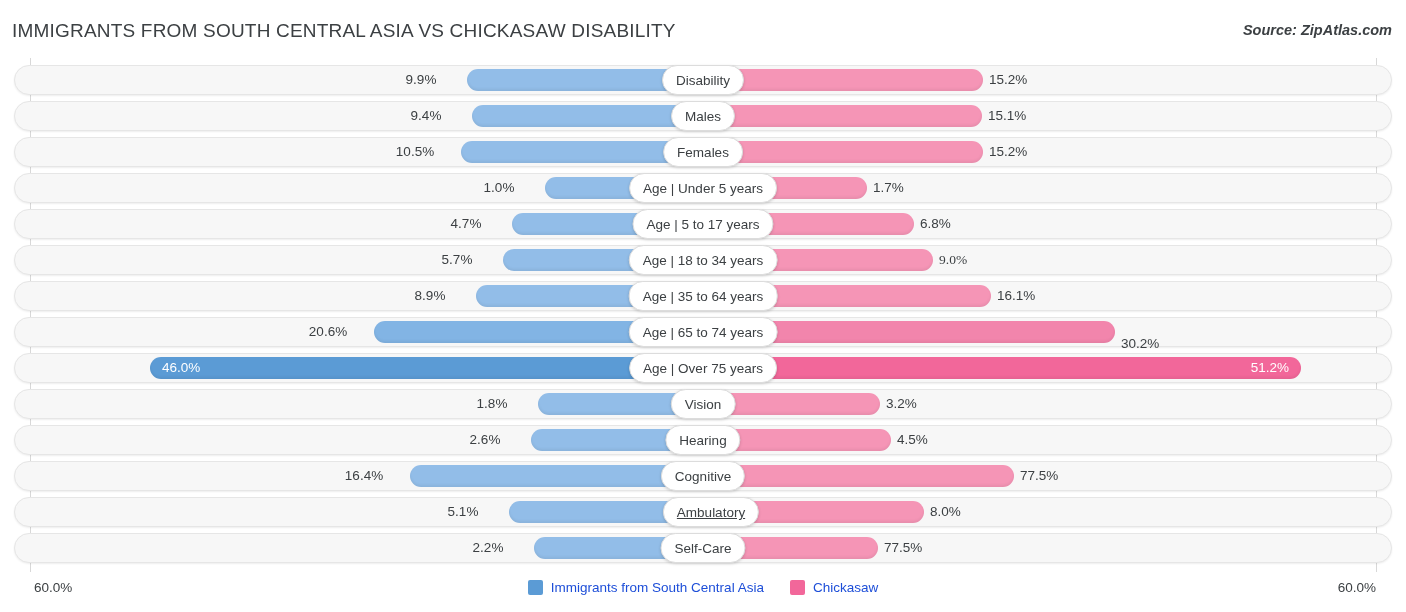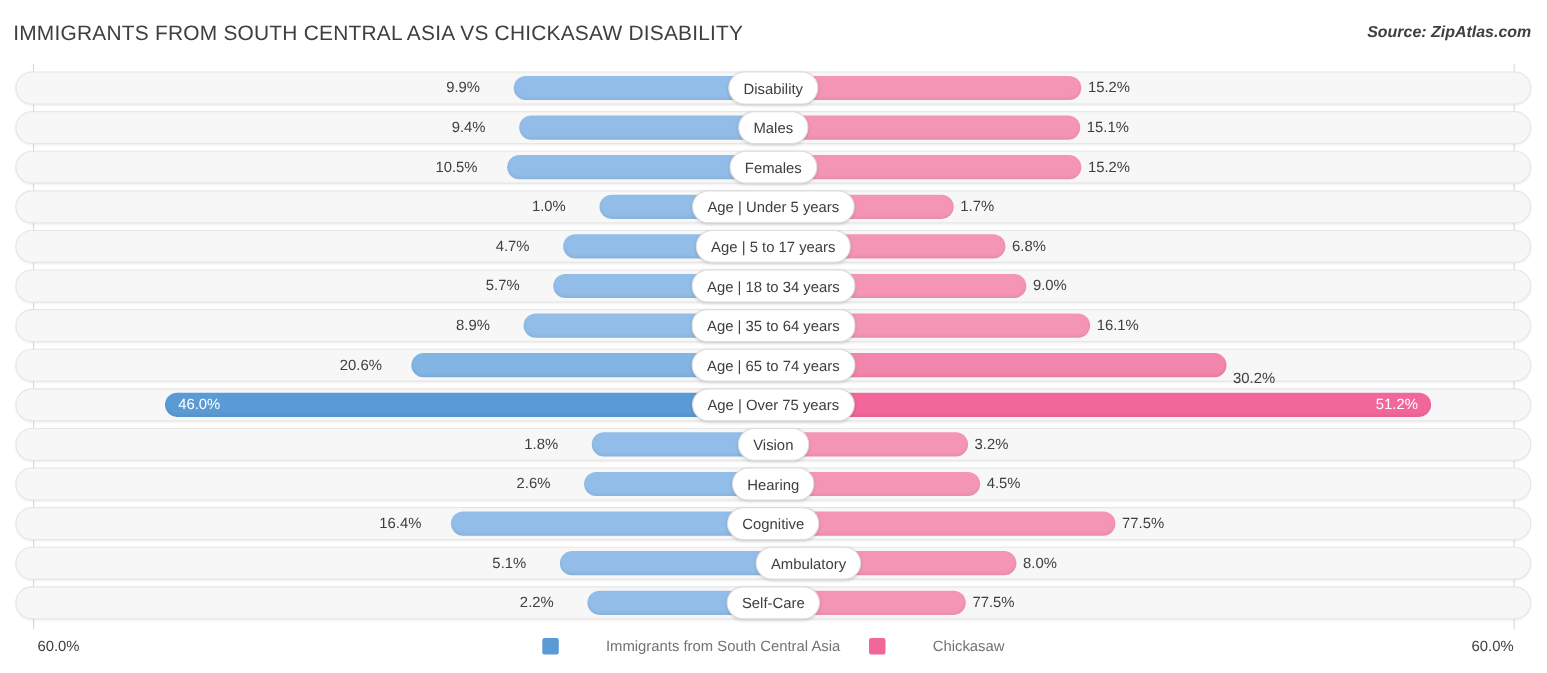--- a/index.html
+++ b/index.html
@@ -83,21 +83,21 @@
   }
   .axis-left{left:34px;}
   .axis-right{right:30px;}
   .legend{
     position:absolute;left:0;top:8px;width:1406px;
     display:flex;justify-content:center;align-items:center;gap:26px;
     pointer-events:none;
   }
   .legend-item{display:flex;align-items:center;gap:8px;}
   .swatch{width:15px;height:15px;border-radius:2px;display:inline-block;}
-  .legend-text{font-size:13.5px;color:#737373;white-space:nowrap;margin-left:35px;}
+  .legend-text{font-size:13.5px;color:#1d4ed8;white-space:nowrap;}
 </style>
 </head>
 <body>
 
 <div class="header">
   <div class="title">IMMIGRANTS FROM SOUTH CENTRAL ASIA VS CHICKASAW DISABILITY</div>
   <div class="source">Source: ZipAtlas.com</div>
 </div>
 
 <div class="plot" id="plot">
@@ -146,21 +146,21 @@
         <div class="val val-left" style="left: 411px; width: 80px;">4.7%</div>
         <div class="val val-right" style="left: 905px; width: 80px;">6.8%</div>
         <div class="pill" style="left: 688px;">Age | 5 to 17 years</div>
       </div>
     </div>
     <div class="row" style="top: 187px;">
       <div class="row-inner">
         <div class="bar bar-left" style="left: 488px; width: 200px; background: rgb(146, 189, 232);"></div>
         <div class="bar bar-right" style="left: 688px; width: 230px; background: rgb(245, 149, 182);"></div>
         <div class="val val-left" style="left: 402px; width: 80px;">5.7%</div>
-        <div class="val val-right" style="left: 924px; width: 80px;">9.0%</div>
+        <div class="val val-right" style="left: 924px; width: 80px; font-family: Liberation Serif, serif;">9.0%</div>
         <div class="pill" style="left: 688px;">Age | 18 to 34 years</div>
       </div>
     </div>
     <div class="row" style="top: 223px;">
       <div class="row-inner">
         <div class="bar bar-left" style="left: 461px; width: 227px; background: rgb(146, 189, 232);"></div>
         <div class="bar bar-right" style="left: 688px; width: 288px; background: rgb(245, 149, 182);"></div>
         <div class="val val-left" style="left: 375px; width: 80px;">8.9%</div>
         <div class="val val-right" style="left: 982px; width: 80px;">16.1%</div>
         <div class="pill" style="left: 688px; border-radius: 14px;">Age | 35 to 64 years</div>
@@ -210,21 +210,21 @@
         <div class="val val-right" style="left: 1005px; width: 80px;">77.5%</div>
         <div class="pill" style="left: 688px;">Cognitive</div>
       </div>
     </div>
     <div class="row" style="top: 439px;">
       <div class="row-inner">
         <div class="bar bar-left" style="left: 494px; width: 194px; background: rgb(146, 189, 232);"></div>
         <div class="bar bar-right" style="left: 688px; width: 221px; background: rgb(245, 149, 182);"></div>
         <div class="val val-left" style="left: 408px; width: 80px;">5.1%</div>
         <div class="val val-right" style="left: 915px; width: 80px;">8.0%</div>
-        <div class="pill" style="left: 720px;">Ambulatory</div>
+        <div class="pill" style="left: 696px; text-decoration: underline;">Ambulatory</div>
       </div>
     </div>
     <div class="row" style="top: 475px;">
       <div class="row-inner">
         <div class="bar bar-left" style="left: 519px; width: 169px; background: rgb(146, 189, 232);"></div>
         <div class="bar bar-right" style="left: 688px; width: 175px; background: rgb(245, 149, 182);"></div>
         <div class="val val-left" style="left: 433px; width: 80px;">2.2%</div>
         <div class="val val-right" style="left: 869px; width: 80px;">77.5%</div>
         <div class="pill" style="left: 688px;">Self-Care</div>
       </div>

